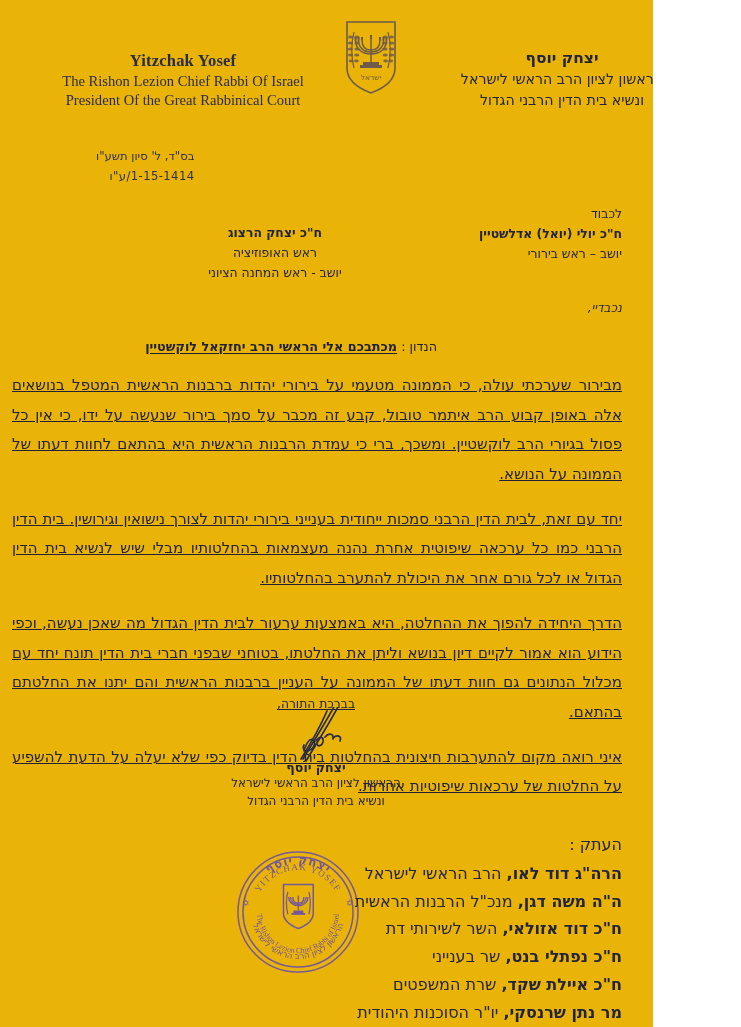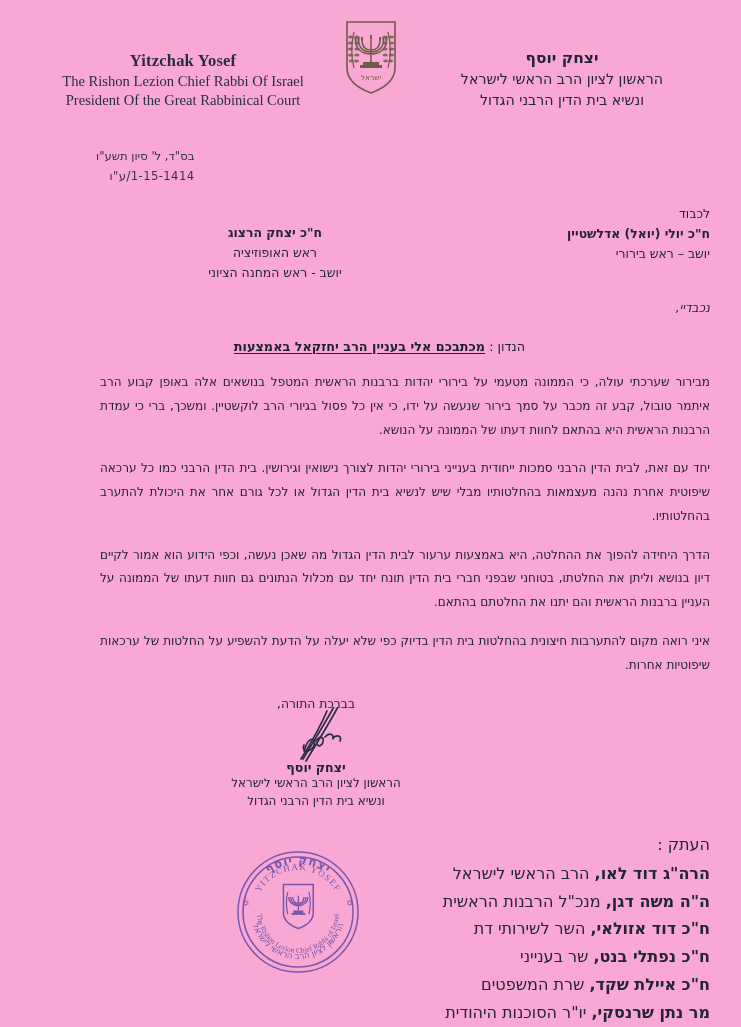--- a/index.html
+++ b/index.html
@@ -6,23 +6,23 @@
   html, body {
     margin: 0;
     padding: 0;
     background: #ffffff;
   }
   body {
     font-family: "DejaVu Sans", "Liberation Sans", sans-serif;
   }
   .page {
     position: relative;
-    width: 741px;
+    width: 653px;
     height: 1027px;
-    background: #f9a8d4;
+    background: #eab308;
     overflow: hidden;
     box-sizing: border-box;
   }
 
   
   .letterhead {
     position: absolute;
     top: 0;
     left: 0;
     width: 741px;
@@ -141,42 +141,44 @@
 
   
   .body {
     position: absolute;
     right: 31px;
     top: 371px;
     width: 610px;
     direction: rtl;
     text-align: justify;
     text-align-last: right;
-    font-size: 12px;
+    font-size: 15px;
     line-height: 1.98;
     color: #20223a;
+    text-decoration: underline;
   }
   .body p {
     margin: 0 0 15px 0;
   }
   .body p:last-child { margin-bottom: 0; }
 
   
   .signature {
     position: absolute;
     left: 186px;
     top: 697px;
     width: 260px;
     text-align: center;
     direction: rtl;
     color: #20223a;
   }
   .sig-greet {
     font-size: 12.3px;
     text-align: center;
+    text-decoration: underline;
   }
   .sig-mark {
     height: 56px;
     position: relative;
     margin-top: -4px;
   }
   .sig-mark svg { position: absolute; left: 50%; top: 0; transform: translateX(-50%); }
   .sig-name {
     font-size: 12.6px;
     font-weight: bold;
@@ -299,21 +301,21 @@
   <div class="addr-left">
     <div class="bold">ח"כ יצחק הרצוג</div>
     <div>ראש האופוזיציה</div>
     <div>יושב  - ראש המחנה הציוני</div>
   </div>
 
   <div class="salutation">נכבדיי,</div>
 
   <div class="subject">
     <span class="lbl">הנדון :</span>
-    <span class="val">מכתבכם אלי בעניין הרב יחזקאל באמצעות</span>
+    <span class="val">מכתבכם אלי הראשי הרב יחזקאל לוקשטיין</span>
   </div>
 
   <div class="body">
     <p>מבירור שערכתי עולה, כי הממונה מטעמי על בירורי יהדות ברבנות הראשית המטפל בנושאים אלה באופן קבוע הרב איתמר טובול, קבע זה מכבר על סמך בירור שנעשה על ידו, כי אין כל פסול בגיורי הרב לוקשטיין. ומשכך, ברי כי עמדת הרבנות הראשית היא בהתאם לחוות דעתו של הממונה על הנושא.</p>
     <p>יחד עם זאת, לבית הדין הרבני סמכות ייחודית בענייני בירורי יהדות לצורך נישואין וגירושין. בית הדין הרבני כמו כל ערכאה שיפוטית אחרת נהנה מעצמאות בהחלטותיו מבלי שיש לנשיא בית הדין הגדול או לכל גורם אחר את היכולת להתערב בהחלטותיו.</p>
     <p>הדרך היחידה להפוך את ההחלטה, היא באמצעות ערעור לבית הדין הגדול מה שאכן נעשה, וכפי הידוע הוא אמור לקיים דיון בנושא וליתן את החלטתו, בטוחני שבפני חברי בית הדין תונח יחד עם מכלול הנתונים גם חוות דעתו של הממונה על העניין ברבנות הראשית והם יתנו את החלטתם בהתאם.</p>
     <p>איני רואה מקום להתערבות חיצונית בהחלטות בית הדין בדיוק כפי שלא יעלה על הדעת להשפיע על החלטות של ערכאות שיפוטיות אחרות.</p>
   </div>
 
   <div class="signature">

